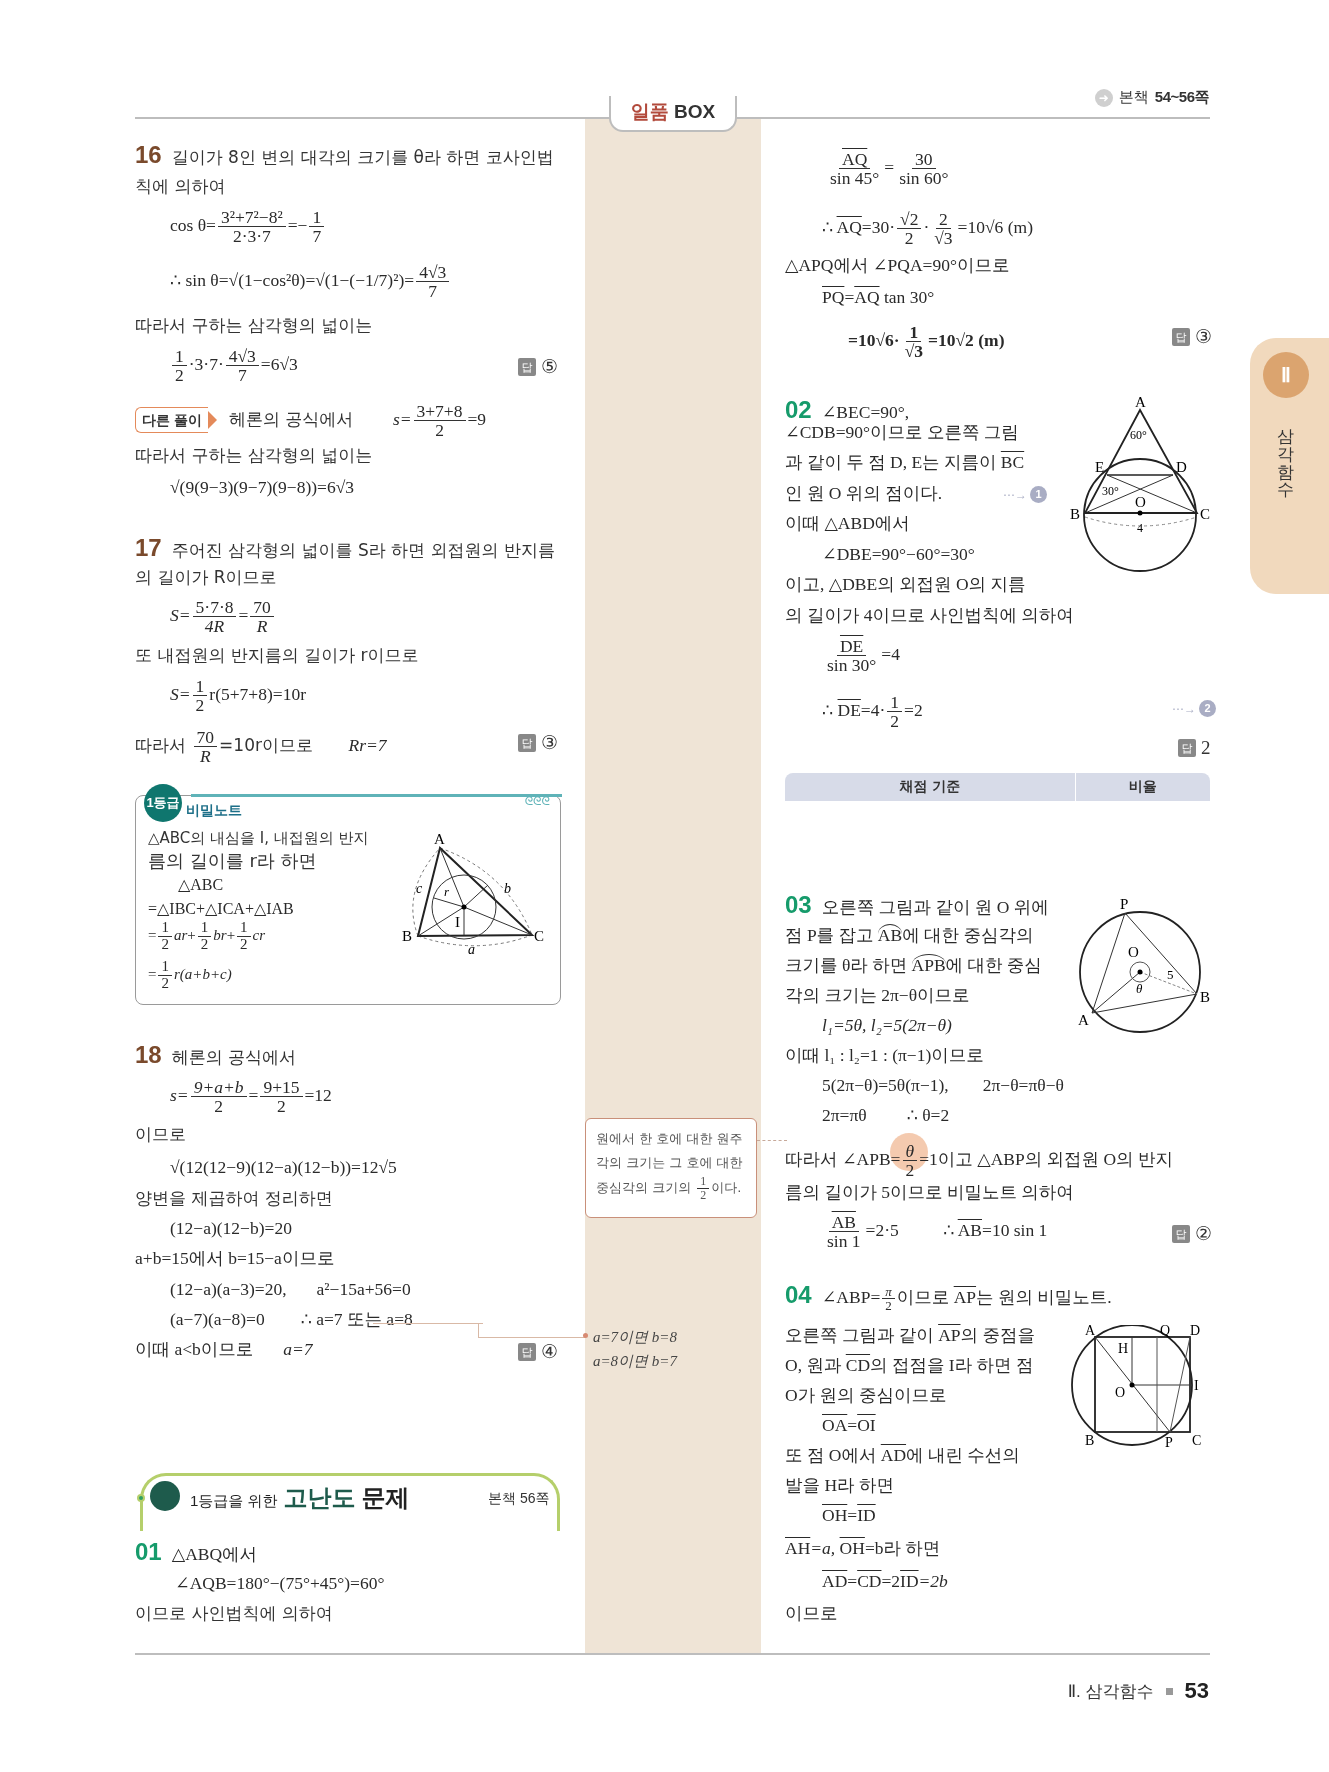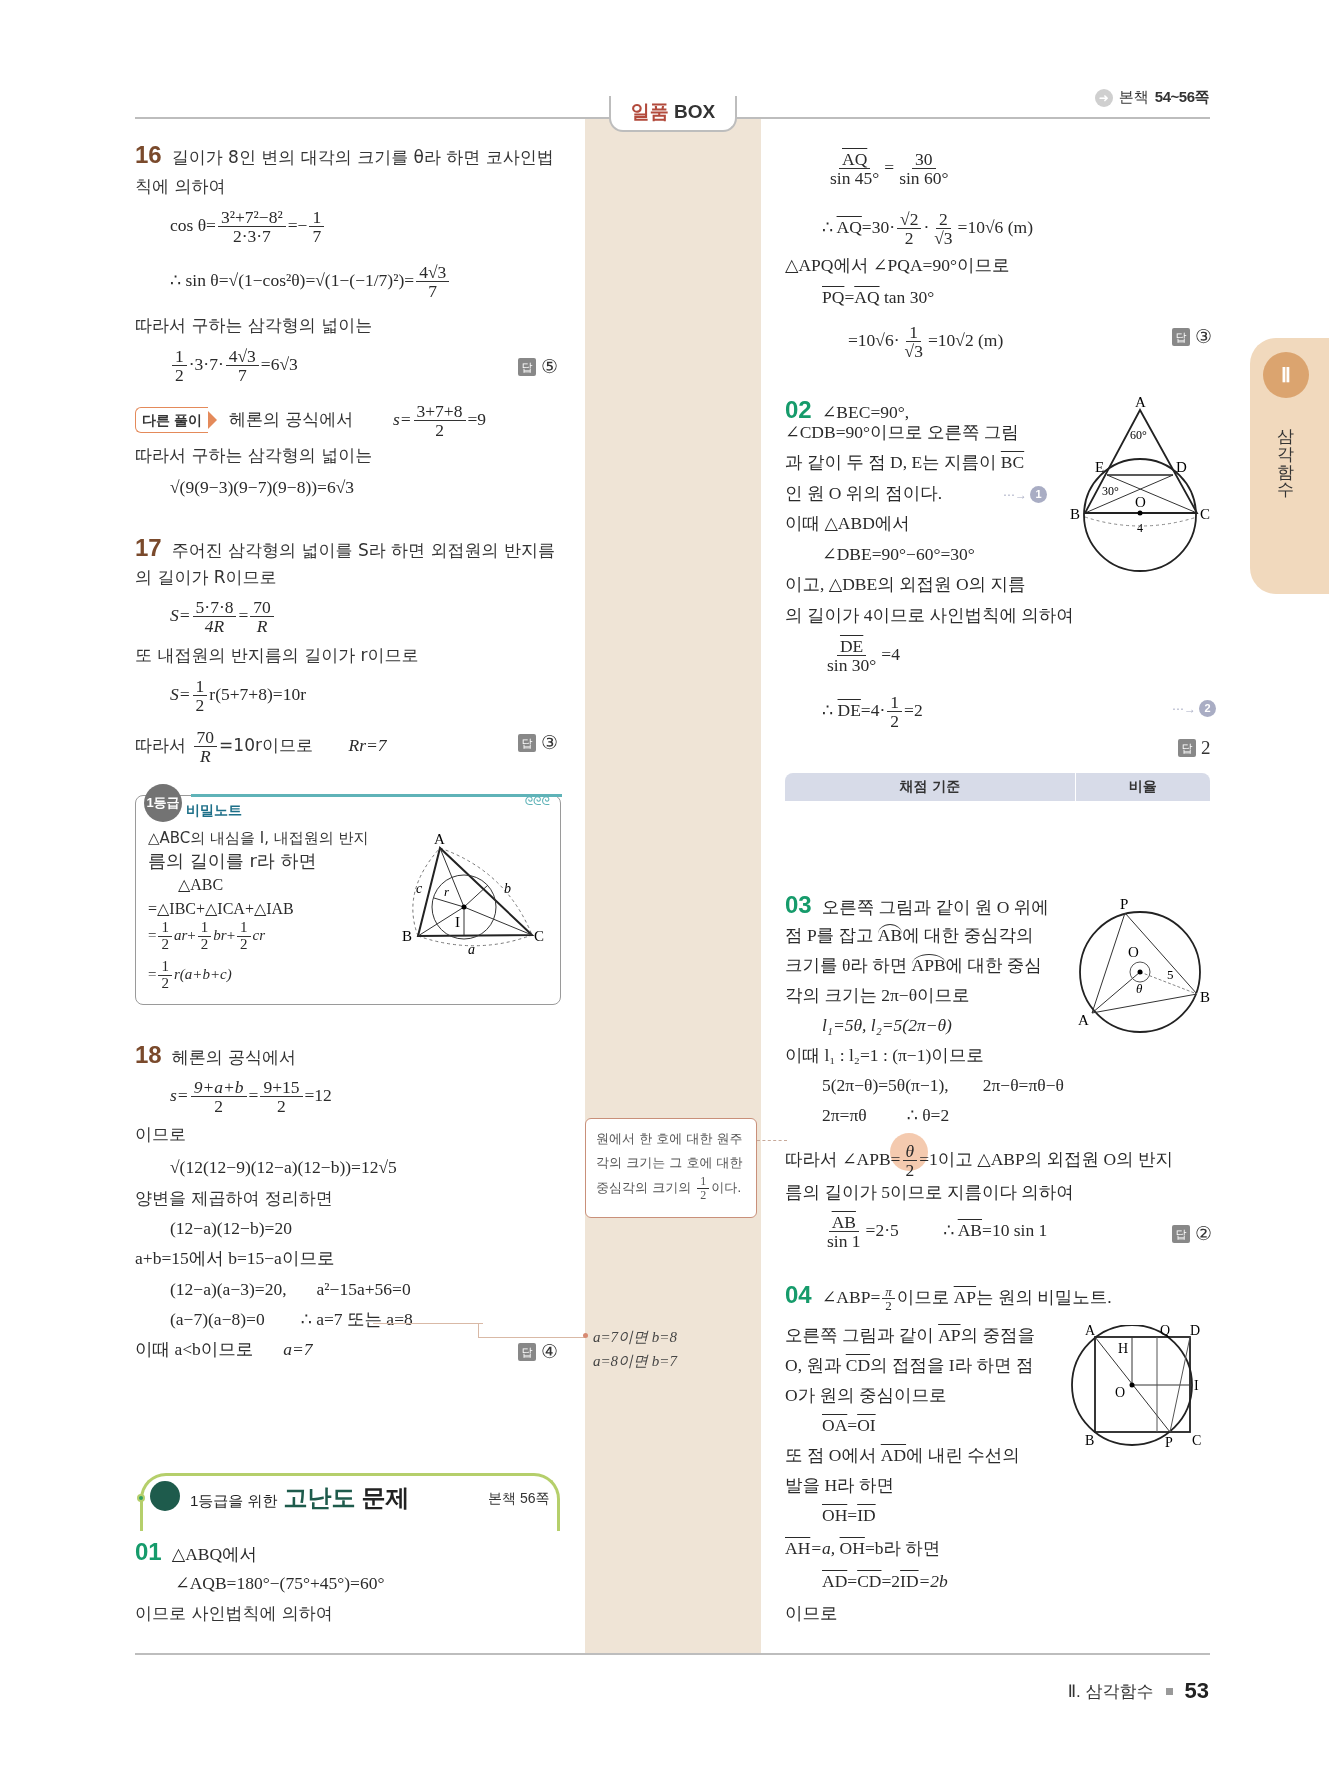--- a/index.html
+++ b/index.html
@@ -43,21 +43,21 @@
   .frac .d { padding: 0 3px; }
   .ol { text-decoration: overline; }
   .i { font-style: italic; }
 
   .other-sol { display: inline-block; border: 1.5px solid #e48a5a; border-right: none; border-radius: 6px 0 0 6px; font-family: "Liberation Sans", sans-serif; font-weight: bold; font-size: 14px; padding: 0 6px; color: #333; background: #fff; position: relative; }
   .other-sol-arrow { display: inline-block; width: 0; height: 0; border-top: 9px solid transparent; border-bottom: 9px solid transparent; border-left: 9px solid #e48a5a; vertical-align: middle; margin-right: 12px; }
 
   
   .note { position: absolute; left: 135px; top: 795px; width: 426px; height: 210px; border: 1.5px solid #9a9a9a; border-radius: 8px; }
   .note-top { position: absolute; left: 55px; top: -2px; width: 371px; height: 3px; background: #5fb3b8; }
-  .note-badge { position: absolute; left: 8px; top: -12px; width: 38px; height: 38px; border-radius: 50%; background: #737373; color: #fff; font-family: "Liberation Sans", sans-serif; font-weight: bold; font-size: 13px; text-align: center; line-height: 38px; }
+  .note-badge { position: absolute; left: 8px; top: -12px; width: 38px; height: 38px; border-radius: 50%; background: #0f766e; color: #fff; font-family: "Liberation Sans", sans-serif; font-weight: bold; font-size: 13px; text-align: center; line-height: 38px; }
   .note-title { position: absolute; left: 50px; top: 6px; font-family: "Liberation Sans", sans-serif; font-weight: bold; color: #1d6f88; font-size: 14px; }
   .note-deco { position: absolute; right: 10px; top: -2px; color: #5fb3b8; font-size: 12px; font-family: "DejaVu Sans", sans-serif; }
   .note .line { font-size: 16px; }
 
   
   .hard { position: absolute; left: 140px; top: 1473px; width: 420px; height: 58px; border: 3px solid #b5cf6b; border-bottom: none; border-radius: 26px 26px 0 0; }
   .hard-icon { position: absolute; left: 150px; top: 1481px; width: 30px; height: 30px; border-radius: 50%; background: #1e5b4c; }
   .hard-dot { position: absolute; left: 137px; top: 1494px; width: 8px; height: 8px; border-radius: 50%; background: #2ea063; border: 2px solid #b5cf6b; }
   .hard-title { position: absolute; left: 190px; top: 1482px; font-family: "Liberation Sans", sans-serif; color: #222; display: flex; align-items: baseline; gap: 6px; }
   .hard-title .pre { font-size: 15px; }
@@ -318,21 +318,21 @@
       <span class="d">2</span>
     </span>·<span class="frac">
       <span class="n">2</span>
       <span class="d">√3</span>
     </span><span>=10√6 (m)</span>
 </div>
 <div class="line serif" style="left:785px;top:253px;">△APQ에서 ∠PQA=90°이므로</div>
 <div class="line serif" style="left:822px;top:285px;">
   <span class="ol">PQ</span>=<span class="ol">AQ</span> <span>tan 30°</span>
 </div>
-<div class="line serif" style="left:848px;top:323px;">
+<div class="line serif" style="left:848px;top:323px;font-weight:bold;">
   <span>=10√6·</span><span class="frac">
       <span class="n">1</span>
       <span class="d">√3</span>
     </span><span>=10√2 (m)</span>
 </div>
 <div class="ans" style="left:1172px;top:325px;">
   <span class="tag">답</span>
     <span class="val">③</span>
 </div>
 
@@ -415,21 +415,21 @@
 <div class="line serif" style="left:822px;top:1103px;">
   <span>2π=πθ</span><span style="margin-left:40px;">∴ θ=2</span>
 </div>
 <div class="highlight"></div>
 <div class="line serif" style="left:785px;top:1142px;">
   <span>따라서 ∠APB=</span><span class="frac">
       <span class="n i">θ</span>
       <span class="d">2</span>
     </span><span>=1이고 △ABP의 외접원 O의 반지</span>
 </div>
-<div class="line serif" style="left:785px;top:1180px;">름의 길이가 5이므로 지름이다 의하여</div>
+<div class="line serif" style="left:785px;top:1180px;">름의 길이가 5이므로 비밀노트 의하여</div>
 <div class="line serif" style="left:822px;top:1213px;">
   <span class="frac">
       <span class="n ol">AB</span>
       <span class="d">sin 1</span>
     </span><span>=2·5</span>
   <span style="margin-left:40px;">∴</span> <span class="ol">AB</span><span>=10 sin 1</span>
 </div>
 <div class="ans" style="left:1172px;top:1222px;">
   <span class="tag">답</span>
     <span class="val">②</span>

